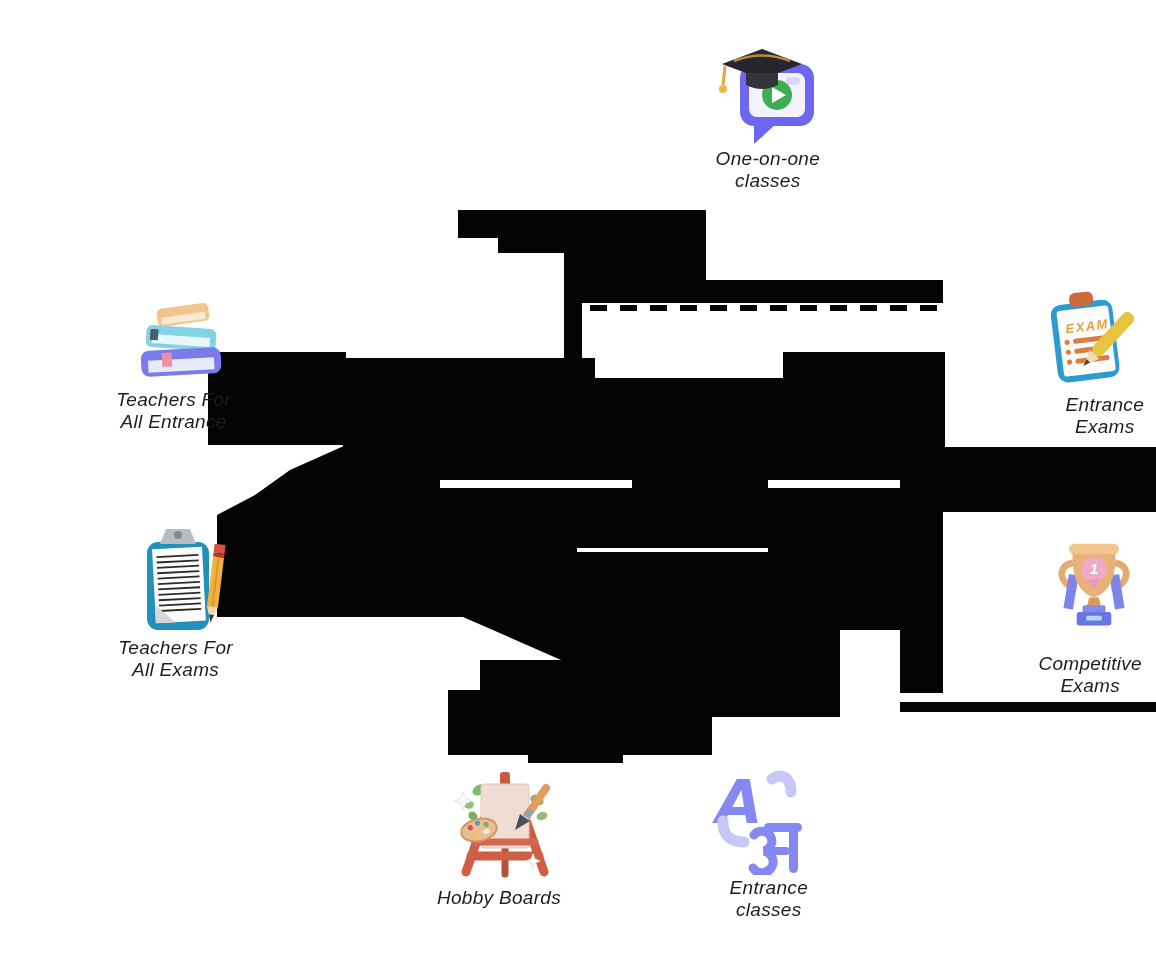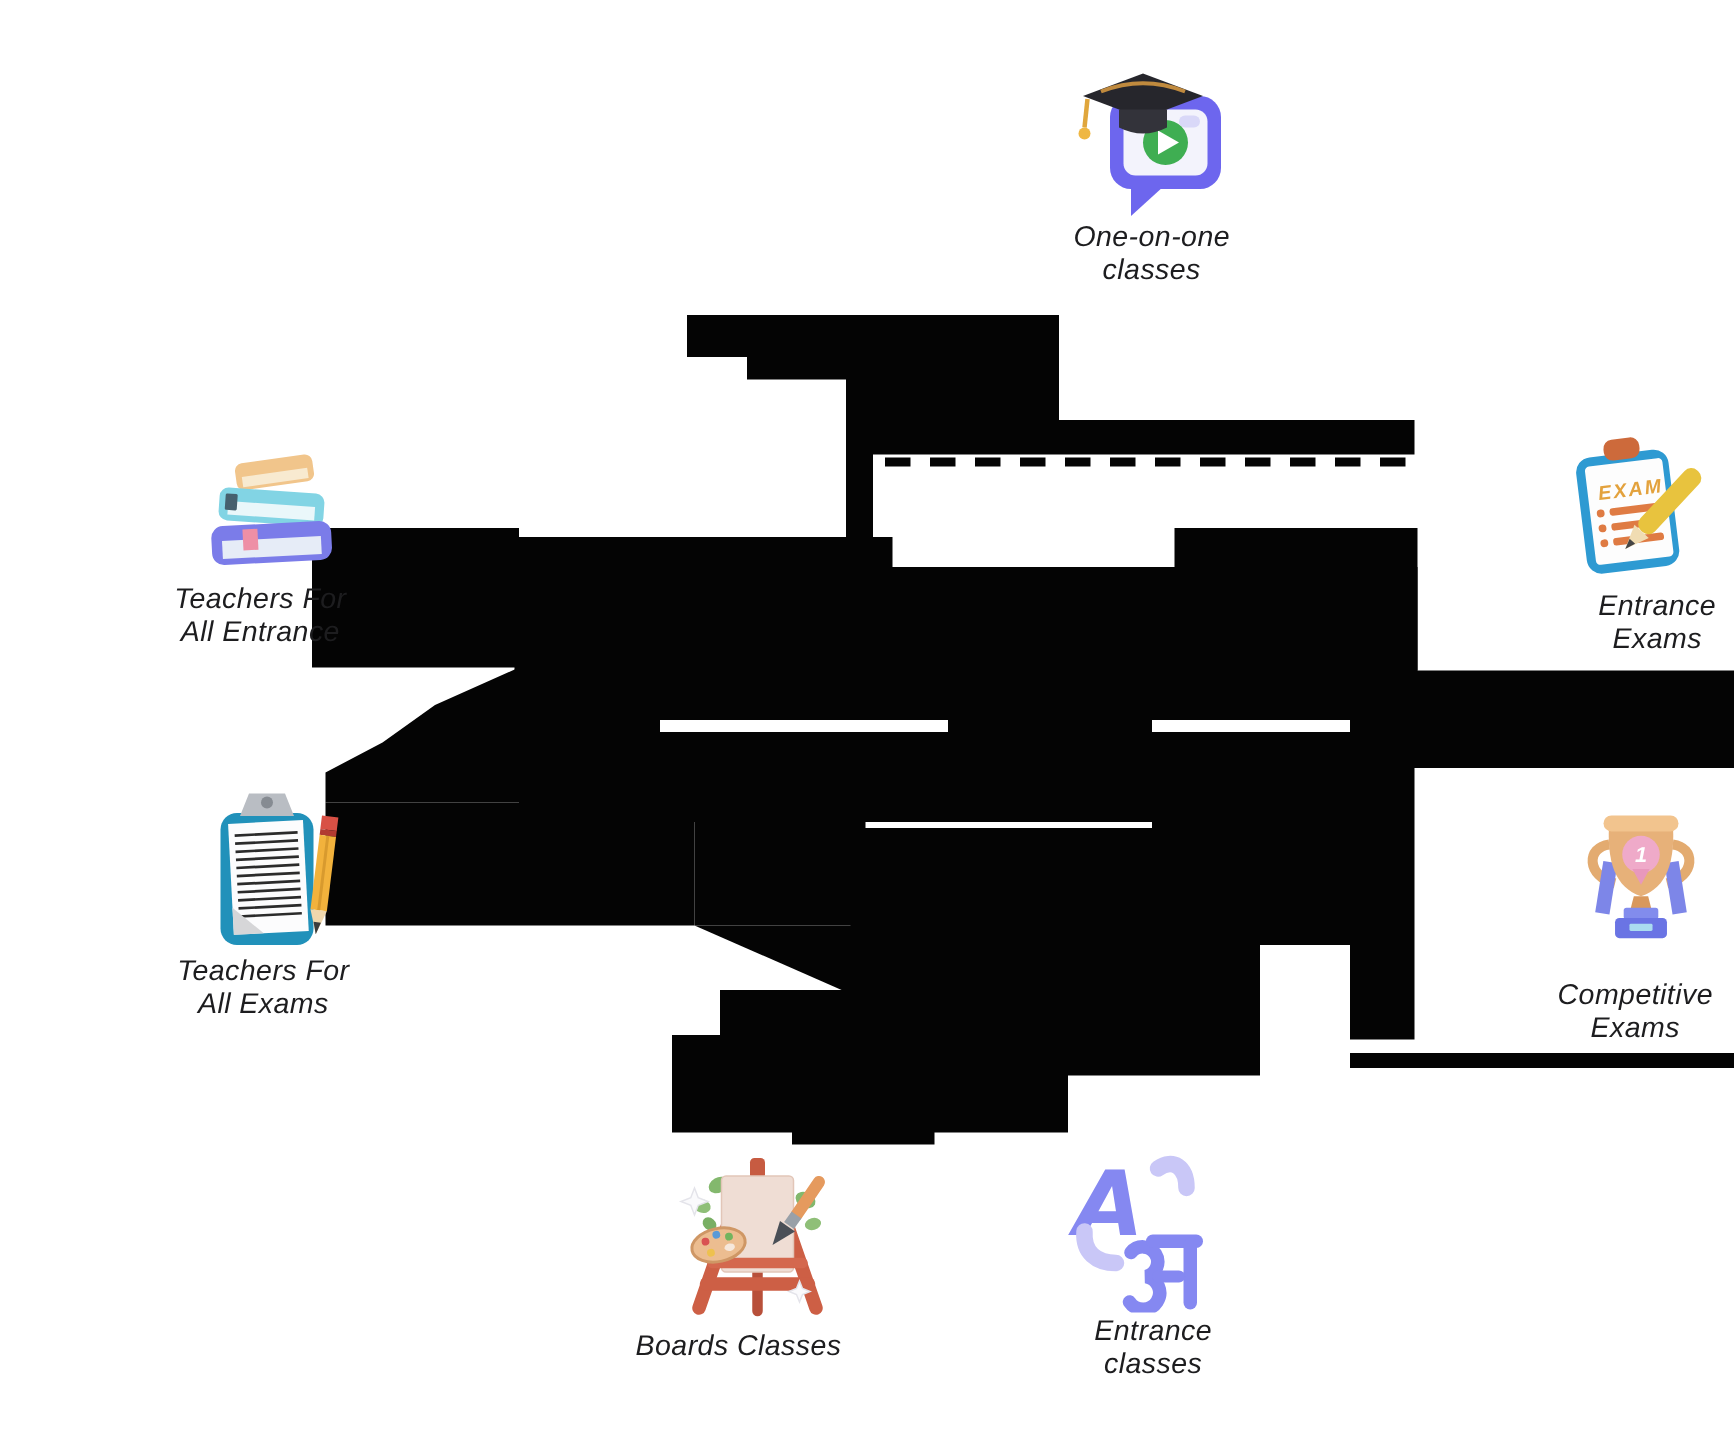--- a/index.html
+++ b/index.html
@@ -197,21 +197,21 @@
         <circle cx="22" cy="58" r="2.6" fill="#d95252"></circle>
         <circle cx="30" cy="55" r="2.6" fill="#5a9ad8"></circle>
         <circle cx="38" cy="58" r="2.6" fill="#72b45e"></circle>
         <circle cx="24" cy="66" r="2.6" fill="#eec14e"></circle>
         <ellipse cx="37" cy="65" rx="3.5" ry="2.5" fill="#f6e8dc"></ellipse>
       </g>
       <path d="M14,24 L16.5,30.5 L23,33 L16.5,35.5 L14,42 L11.5,35.5 L5,33 L11.5,30.5 Z" fill="#fafafc" stroke="#e4e4ea" stroke-width="1"></path>
       <path d="M84,86 L86,91 L91,93 L86,95 L84,100 L82,95 L77,93 L82,91 Z" fill="#fafafc" stroke="#e4e4ea" stroke-width="1"></path>
     </svg>
     <div class="label" style="margin-top:7px;">
-      <div>Boards Classes</div>
+      <div>Hobby Boards</div>
       <div></div>
     </div>
   </div>
 
   <div class="feature" style="left:588px;top:763px;">
     <svg class="icon" width="100" height="112" viewBox="0 0 100 112">
       <text x="8" y="60" font-size="60" font-weight="bold" fill="#8588f1" font-family="DejaVu Sans, sans-serif">A</text>
       <path d="M64,16 C74,9 83,15 83,29" stroke="#c9c7f7" stroke-width="11" fill="none" stroke-linecap="round"></path>
       <path d="M15,58 C14,72 23,79 36,79" stroke="#c9c7f7" stroke-width="11" fill="none" stroke-linecap="round"></path>
       <g fill="#8588f1">

